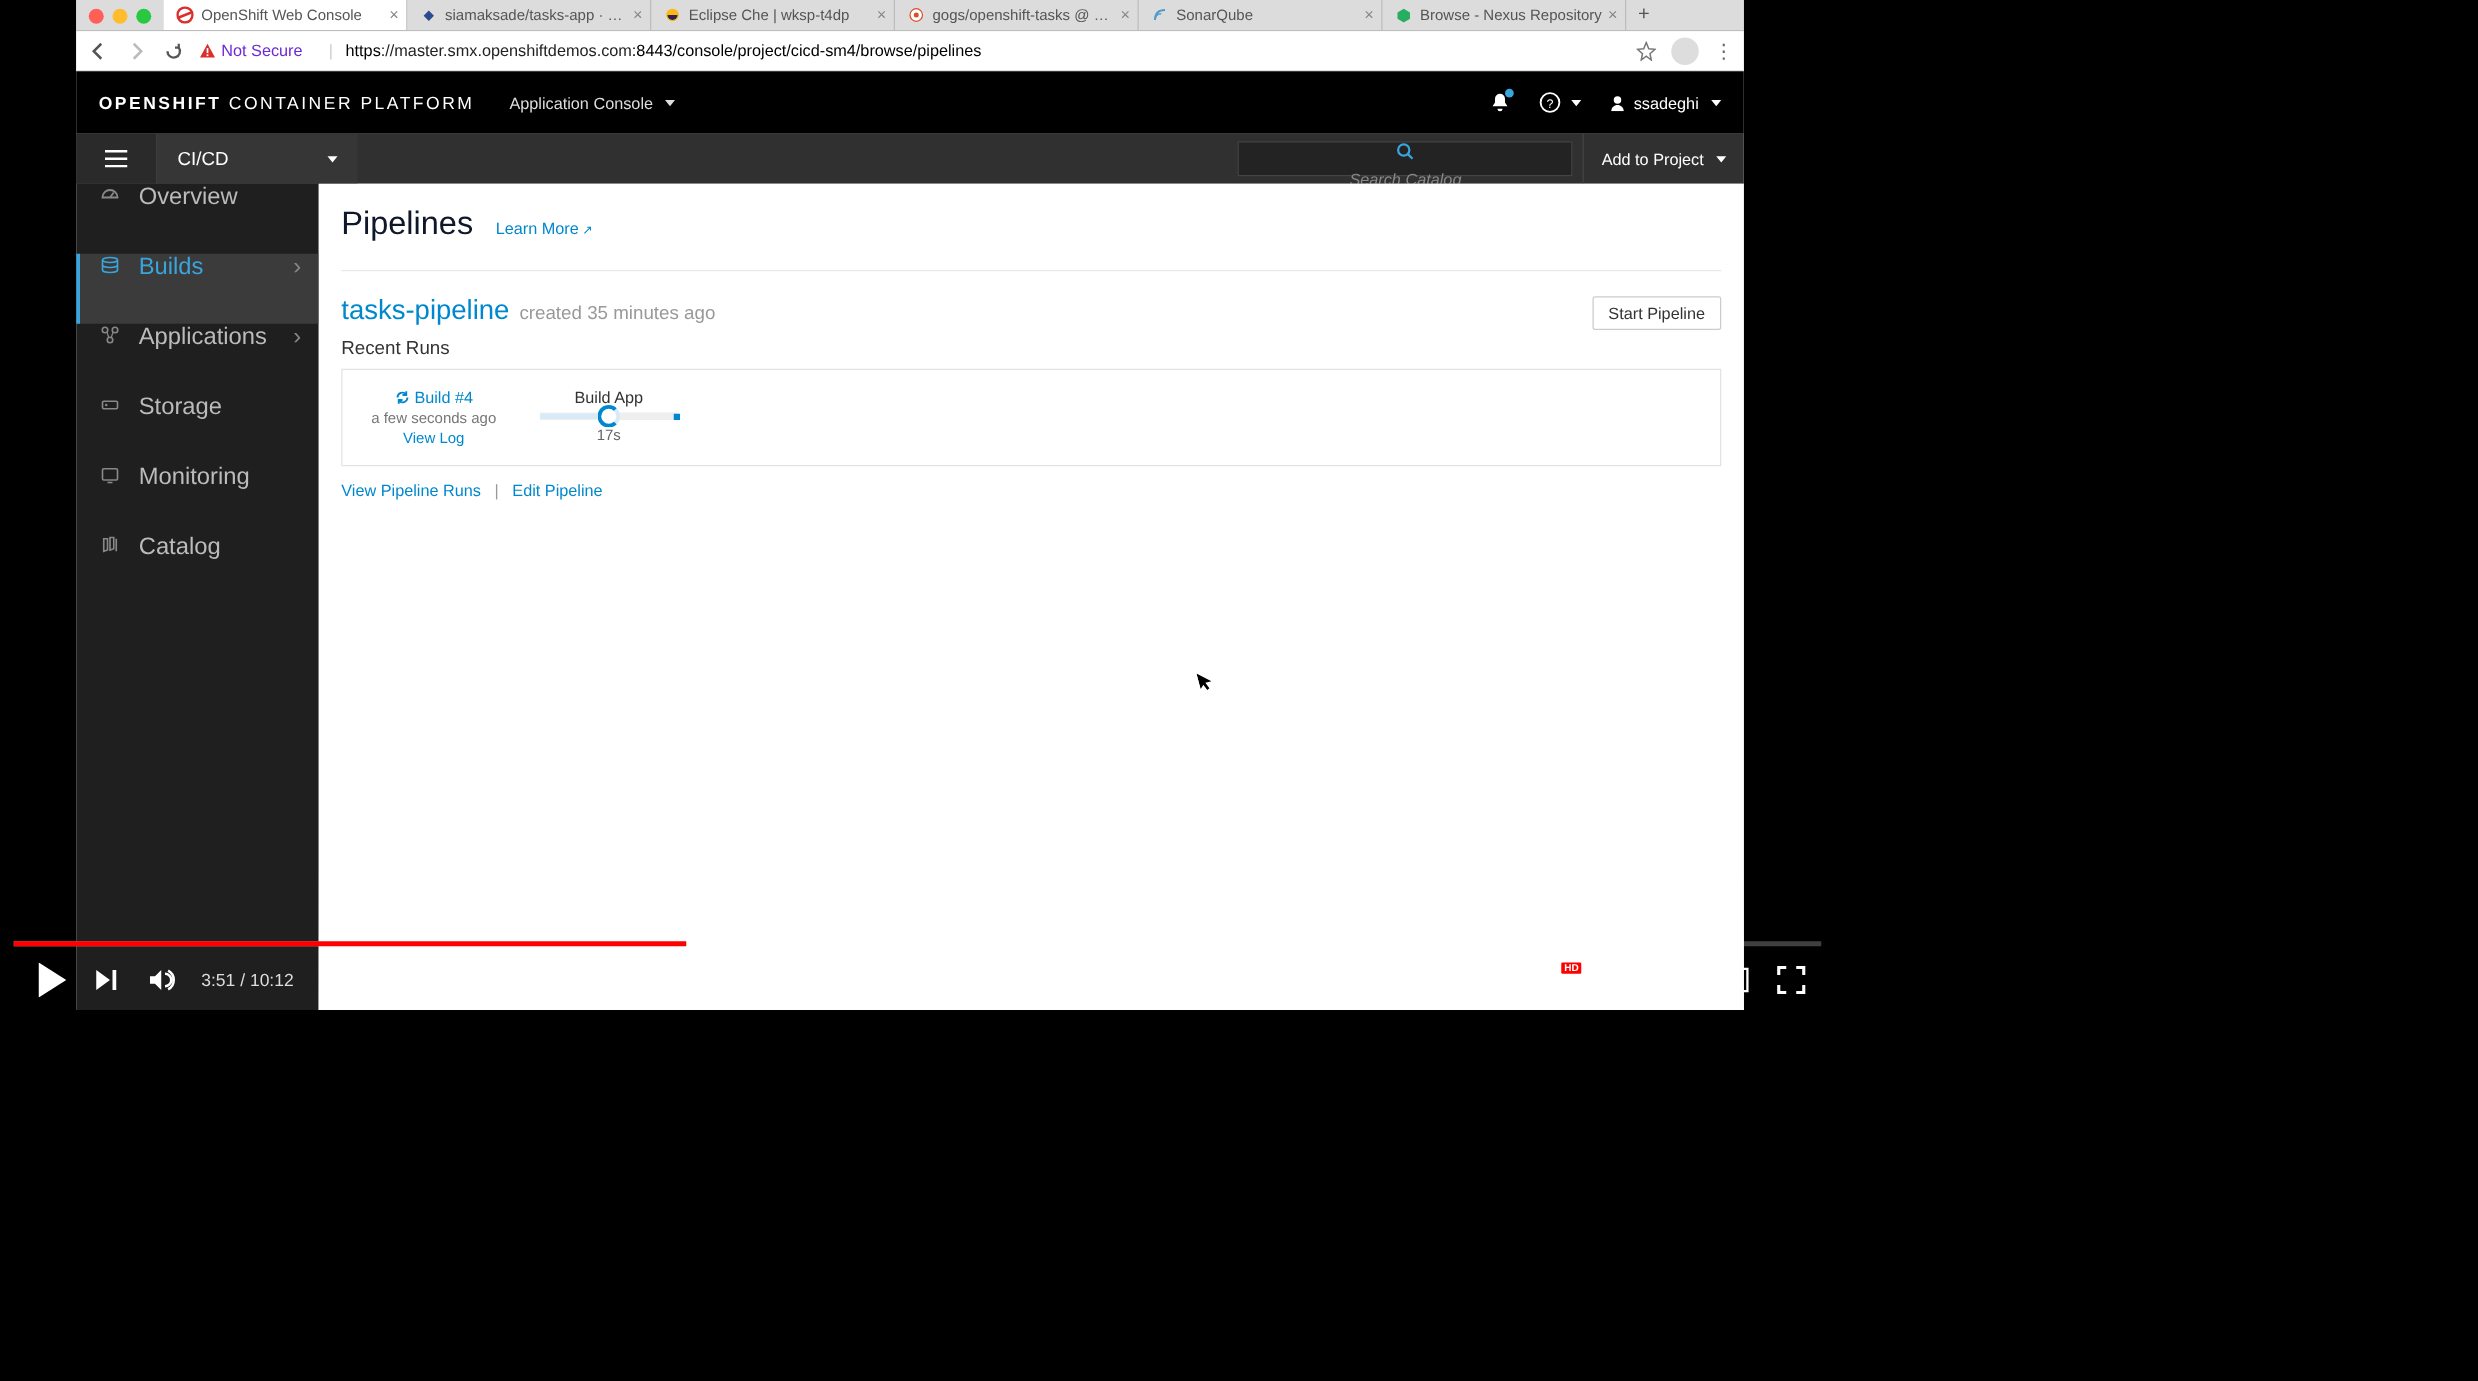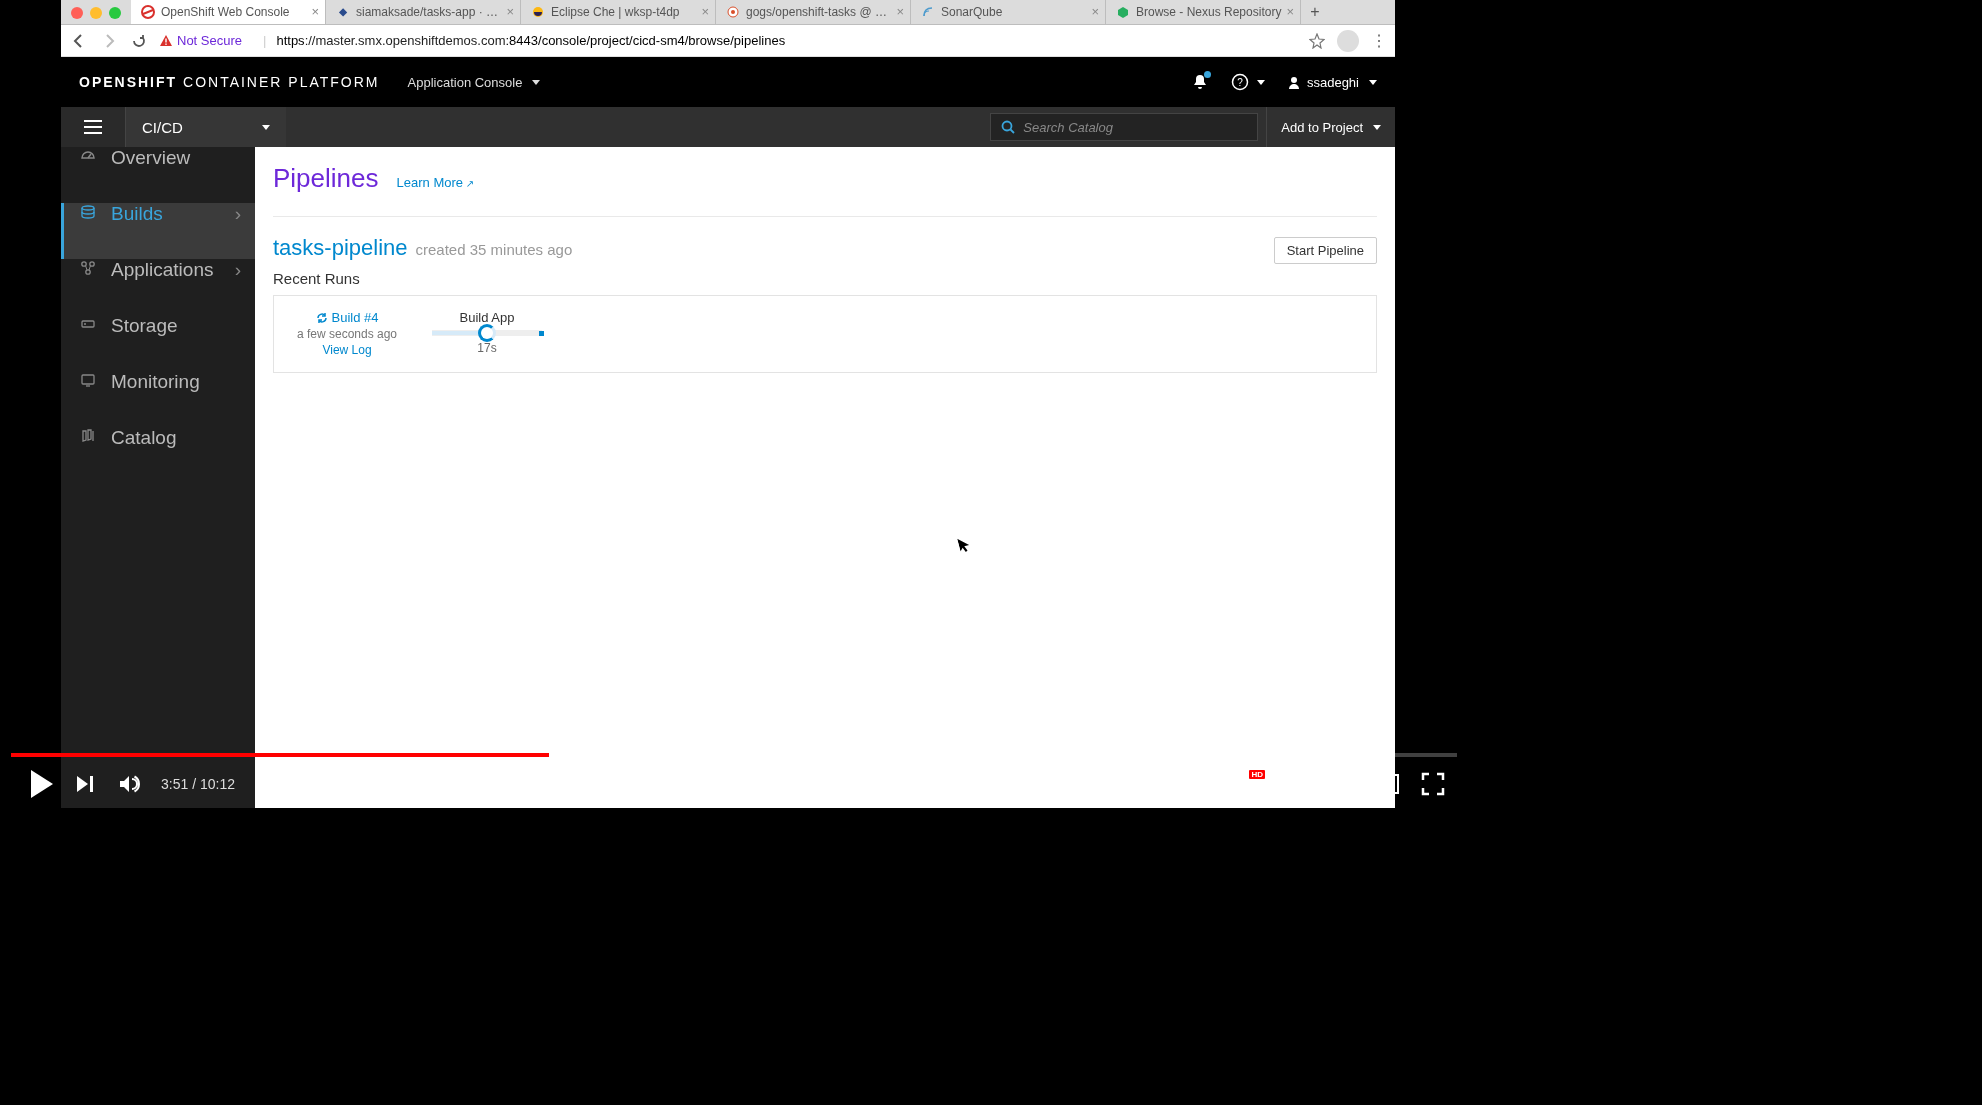--- a/index.html
+++ b/index.html
@@ -46,40 +46,40 @@
 .os-header-right { margin-left: auto; display: flex; align-items: center; gap: 22px; color: #fff; font-size: 13px; }
 .bell-badge { position: relative; }
 .bell-badge::after { content: ''; position: absolute; top: -2px; right: -2px; width: 7px; height: 7px; background: #39a5dc; border-radius: 50%; }
 .username-drop { display: flex; align-items: center; gap: 6px; }
 
 
 .project-bar { height: 40px; background: #303030; display: flex; align-items: center; color: #fff; }
 .hamburger-cell { width: 65px; height: 100%; display: flex; align-items: center; justify-content: center; border-right: 1px solid #444; background: #2a2a2a; }
 .project-drop { width: 160px; height: 100%; display: flex; align-items: center; justify-content: space-between; padding: 0 16px; background: #363636; font-size: 15px; }
 .project-bar-right { margin-left: auto; display: flex; align-items: center; height: 100%; }
-.search-catalog { width: 268px; height: 28px; background: #232323; border: 1px solid #444; display: flex; align-items: center; padding: 0 10px; color: #888; font-size: 13px; gap: 8px; margin-right: 8px; font-style: italic; }
+.search-catalog { width: 268px; height: 28px; background: #232323; border: 1px solid #444; display: flex; align-items: center; padding: 0 10px; color: #888; font-size: 13px; gap: 8px; margin-right: 8px; font-style: italic; flex-direction: column; }
 .search-catalog .mag { color: #39a5dc; font-style: normal; }
 .add-project-btn { height: 40px; padding: 0 14px; display: flex; align-items: center; gap: 6px; color: #fff; font-size: 13px; border-left: 1px solid #444; }
 
 
 .os-body { display: flex; height: calc(100% - 25px - 32px - 50px - 40px); }
 
 
 .sidebar { width: 194px; background: #1f1f1f; display: flex; flex-direction: column; }
 .sidebar-item { height: 56px; display: flex; align-items: flex-start; padding: 0 18px; color: #bbb; font-size: 19px; gap: 14px; position: relative; }
 .sidebar-item.expandable::after { content: '›'; position: absolute; right: 14px; color: #888; }
 .sidebar-item.active { background: #3b3b3b; color: #39a5dc; }
 .sidebar-item.active::before { content: ''; position: absolute; left: 0; top: 0; bottom: 0; width: 3px; background: #39a5dc; }
 .sidebar-icon { width: 18px; height: 18px; display: inline-flex; align-items: center; justify-content: center; font-size: 14px; color: #888; }
 .sidebar-item.active .sidebar-icon { color: #39a5dc; }
 
 
 .main { flex: 1; background: #fff; padding: 16px 18px; position: relative; }
 .page-title-row { display: flex; align-items: baseline; gap: 18px; margin-bottom: 22px; }
-.page-title { font-size: 26px; font-weight: 400; color: #6d28d9; }
+.page-title { font-size: 26px; font-weight: 400; color: #0f172a; }
 .learn-more { font-size: 13px; color: #0088ce; }
 .learn-more::after { content: ' \2197'; font-size: 10px; }
 .divider { border-top: 1px solid #e9e9e9; margin-bottom: 18px; }
 
 .pipeline-header-row { display: flex; align-items: baseline; justify-content: space-between; }
 .pipeline-title-group { display: flex; align-items: baseline; gap: 8px; }
 .pipeline-name { font-size: 22px; color: #0088ce; }
 .pipeline-created { font-size: 15px; color: #999; }
 .start-pipeline-btn { border: 1px solid #ccc; background: #fff; padding: 5px 12px; font-size: 13px; color: #333; border-radius: 2px; }
 .recent-runs { font-size: 15px; color: #333; margin-top: 6px; margin-bottom: 8px; }
@@ -382,20 +382,25 @@
         <div class="stage">
           <span class="stage-label">Build App</span>
           <div class="stage-track">
             <div class="stage-spinner"></div>
             <div class="stage-end-dot"></div>
           </div>
           <span class="stage-time">17s</span>
         </div>
       </div>
 
+      <div class="pipeline-links">
+        <a>View Pipeline Runs</a>
+        &nbsp;&nbsp;<span>|</span>&nbsp;&nbsp;
+        <a>Edit Pipeline</a>
+      </div>
 
       <span class="cursor-arrow">
         <svg width="12" height="16" viewBox="0 0 12 16">
             <path d="M0 0v13l3-3 2 5 2-1-2-5h5z" fill="#000"></path>
           </svg>
       </span>
 
       <div class="fade-bottom"></div>
     </div>
   </div>

